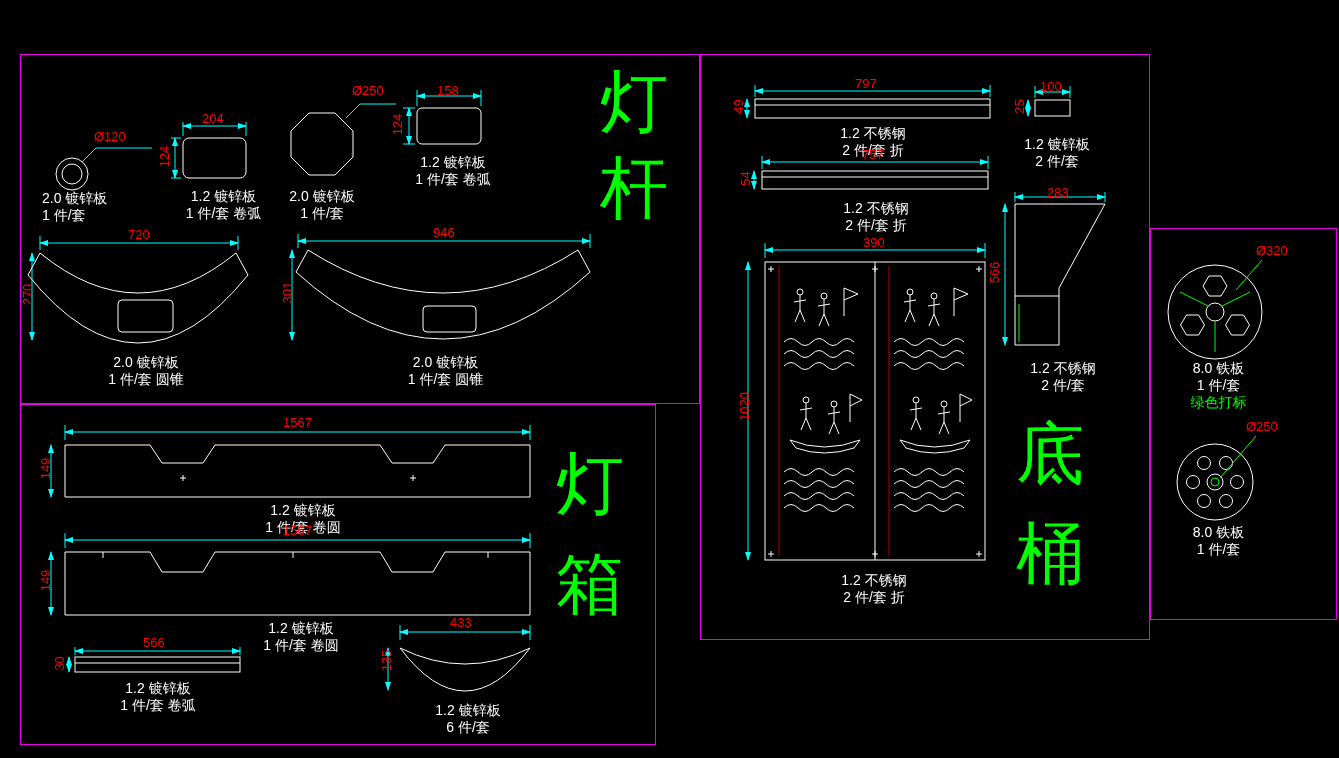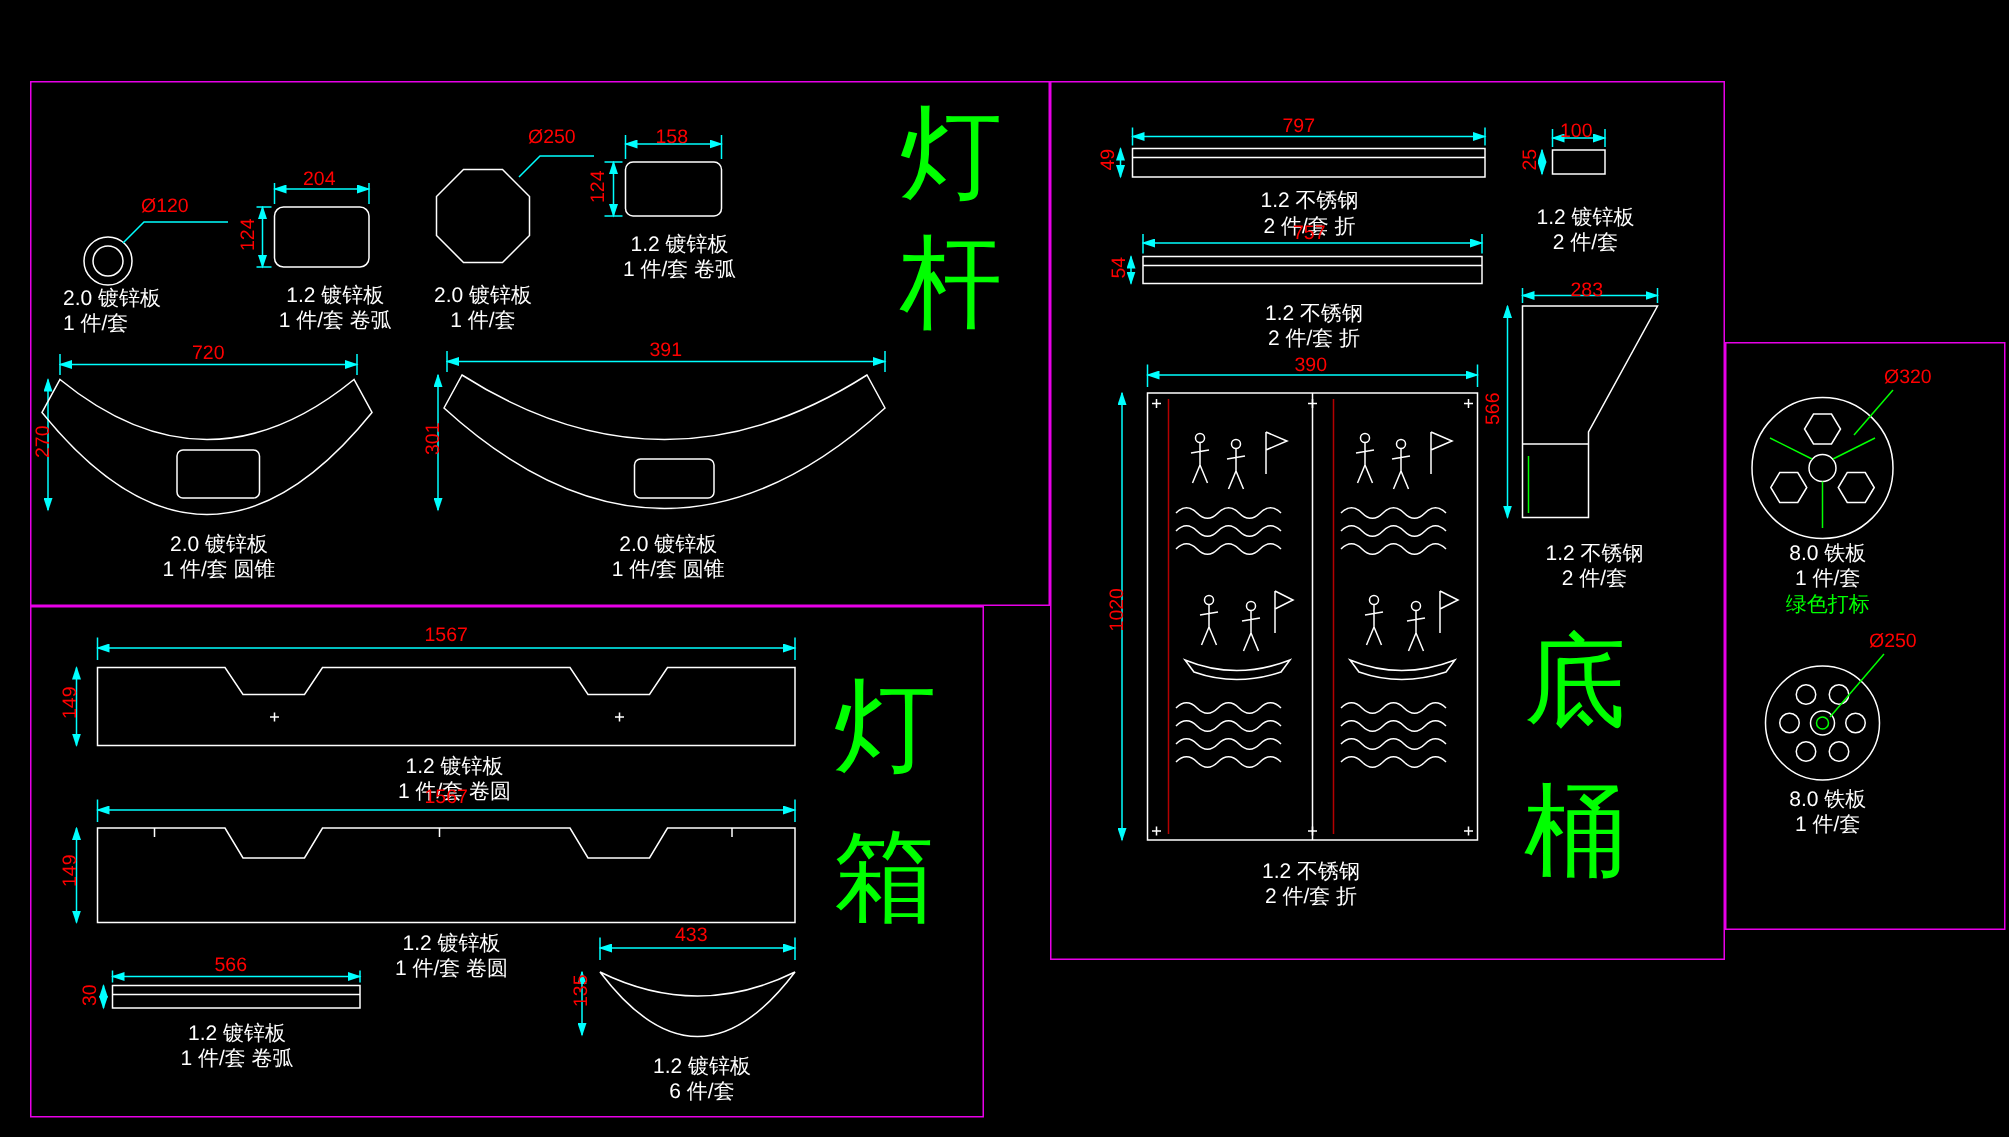--- a/index.html
+++ b/index.html
@@ -140,21 +140,21 @@
 
   <div class="part" style="left:286px;top:226px;width:320px;height:170px">
     <svg width="320" height="135">
       <line class="c" x1="12" y1="8" x2="12" y2="22"></line>
         <line class="c" x1="304" y1="8" x2="304" y2="22"></line>
       <line class="c" x1="12" y1="15" x2="304" y2="15" marker-start="url(#arw)" marker-end="url(#arw)"></line>
       <line class="c" x1="6" y1="24" x2="6" y2="114" marker-start="url(#arw)" marker-end="url(#arw)"></line>
       <path class="w" d="M22,24 Q157,110 292,24 L304,46 Q157,180 10,46 Z"></path>
       <rect class="w" x="137" y="80" width="53" height="26" rx="4"></rect>
     </svg>
-    <span class="dim" style="left:147px;top:0px">391</span>
+    <span class="dim" style="left:147px;top:0px">946</span>
     <span class="dim v" style="left:-9px;top:60px">301</span>
     <div class="lbl center" style="left:77px;top:128px;width:165px">
       <span>2.0 镀锌板</span><br>
       <span>1 件/套 圆锥</span>
     </div>
   </div>
 
   <span class="bigchar" style="left:600px;top:68px">灯</span>
   <span class="bigchar" style="left:600px;top:154px">杆</span>
 

